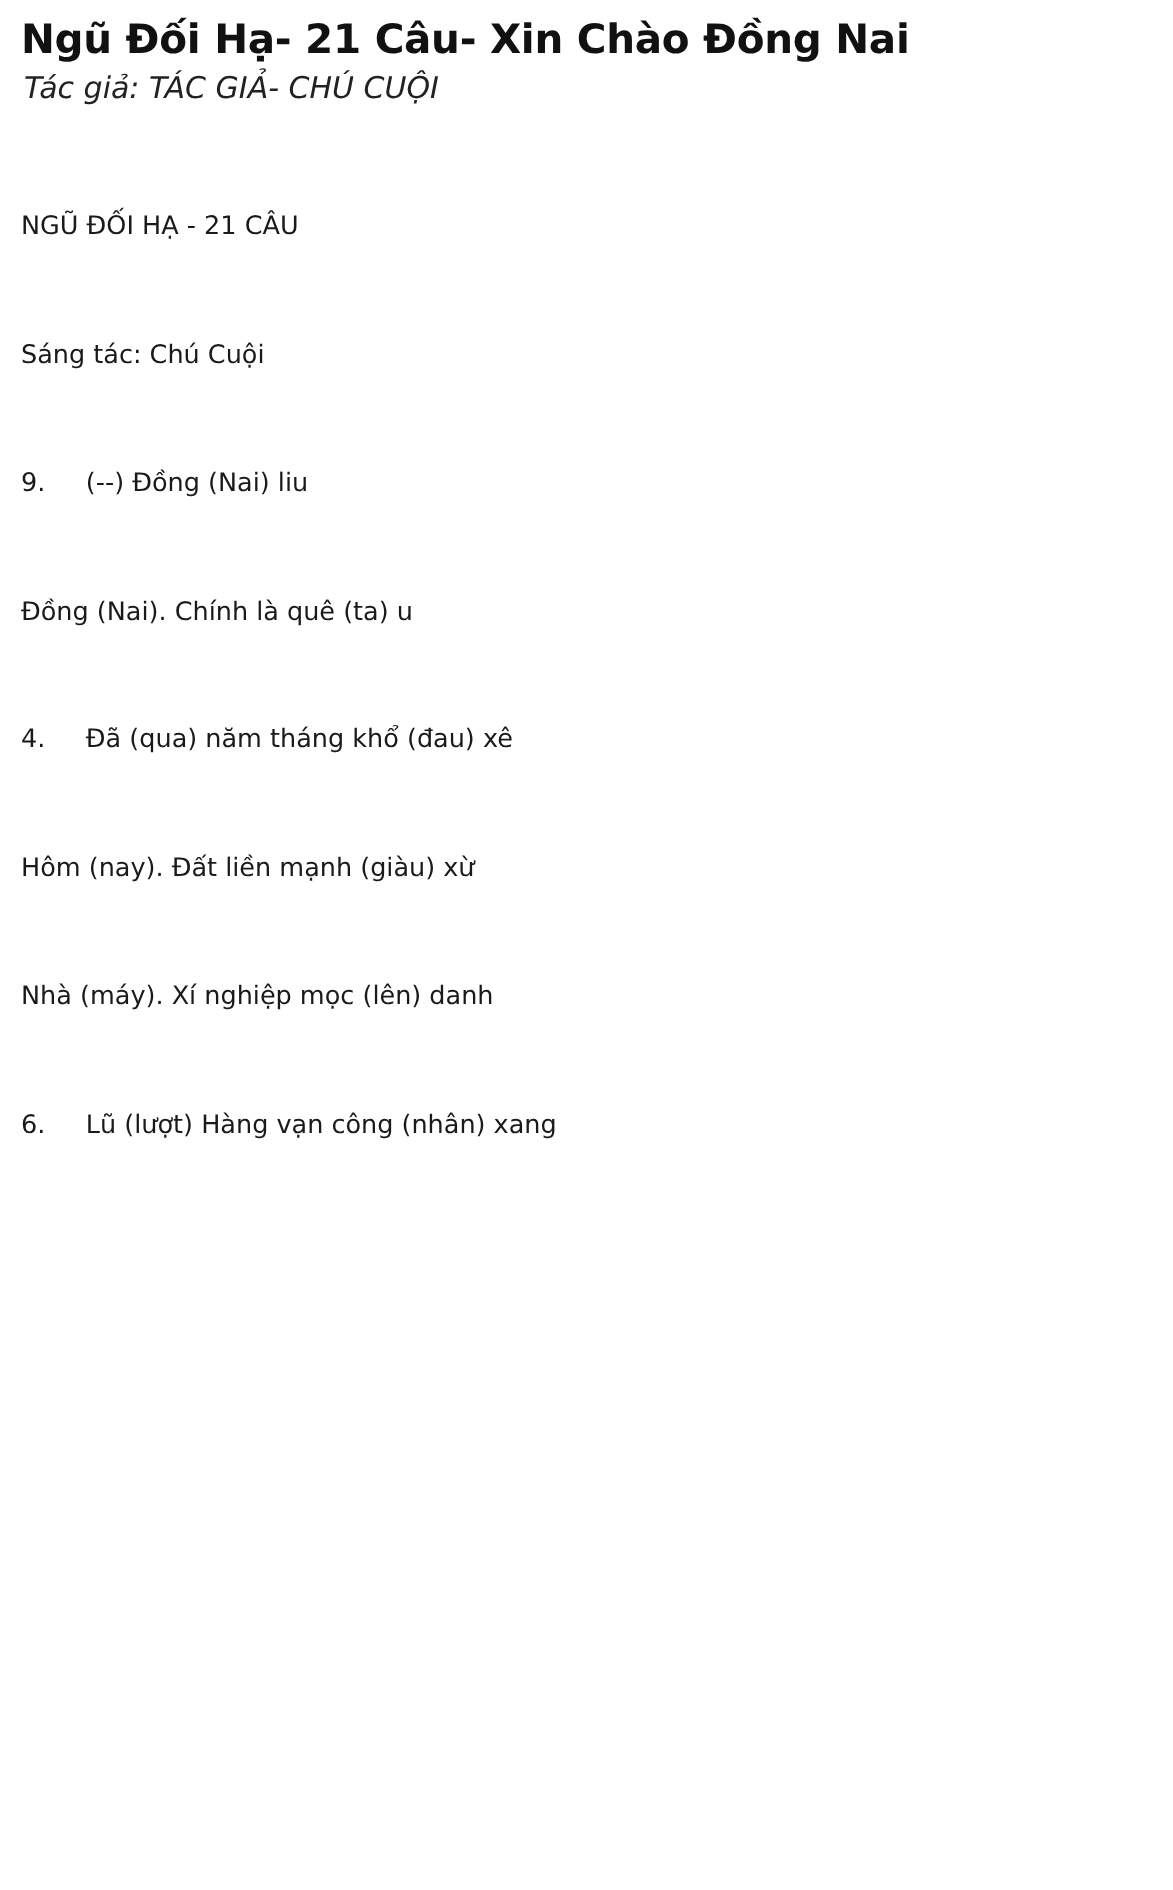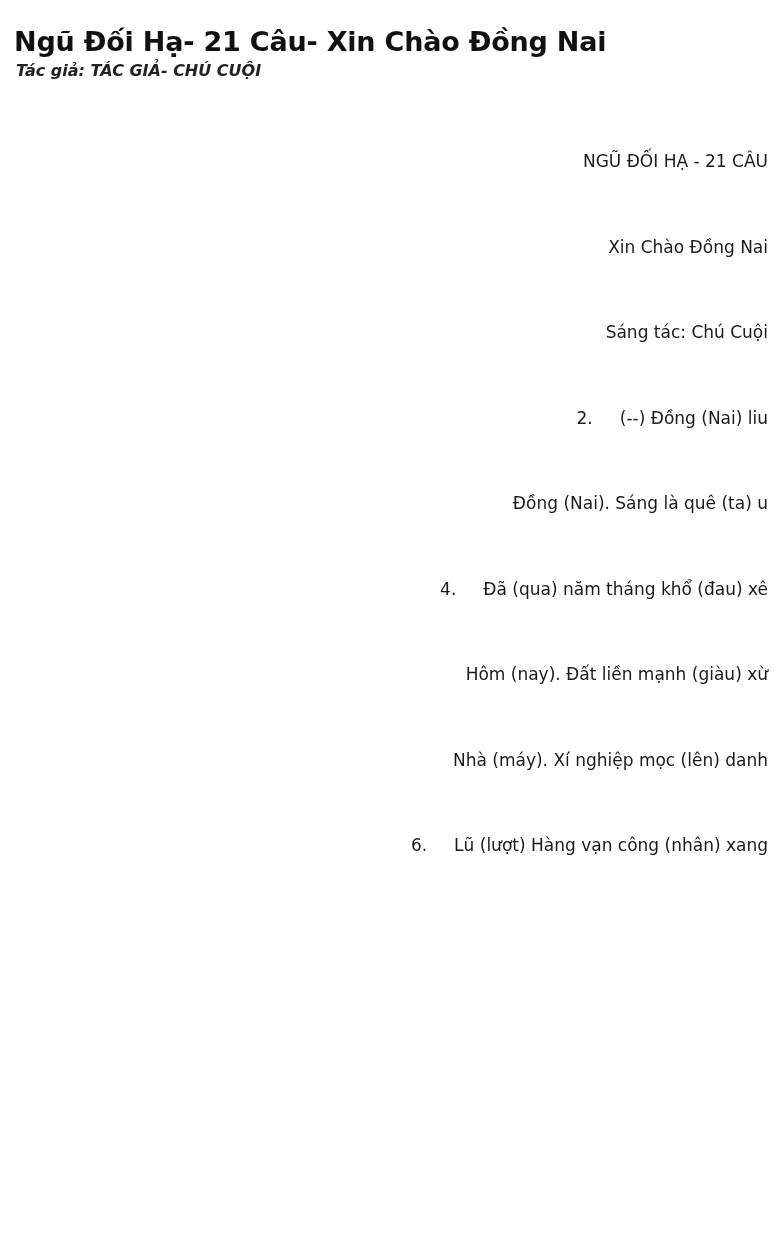--- a/index.html
+++ b/index.html
@@ -16,60 +16,57 @@
   }
   .page {
     width: 782px;
     box-sizing: border-box;
     padding: 10px 14px 6px 14px;
   }
   .doc-title {
     font-size: 27px;
     font-weight: bold;
     line-height: 1.15;
-    margin: 16px 0 4px 0;
+    margin: 1px 0 4px 0;
     color: #111111;
     letter-spacing: -0.2px;
     white-space: nowrap;
   }
   .doc-author {
-    font-size: 16px;
+    font-size: 20px;
     font-style: italic;
     color: #222222;
     margin: 0 0 10px 2px;
-    font-weight: bold;
   }
   .lyrics {
     font-size: 17px;
     line-height: 28.5px;
     color: #1a1a1a;
     white-space: pre;
     margin: 0;
   }
   .lyric-line {
     white-space: pre;
     min-height: 28px;
-    text-align: right;
   }
 </style>
 </head>
 <body>
 
 <div class="page">
 
   <h1 class="doc-title">Ngũ Đối Hạ- 21 Câu- Xin Chào Đồng Nai</h1>
 
   <div class="doc-author">Tác giả: TÁC GIẢ- CHÚ CUỘI</div>
 
   <div class="lyrics">
     <div class="lyric-line">NGŨ ĐỐI HẠ - 21 CÂU</div>
-    <div class="lyric-line">Xin Chào Đồng Nai</div>
     <div class="lyric-line">Sáng tác: Chú Cuội</div>
-    <div class="lyric-line">2.	(--) Đồng (Nai) liu</div>
-    <div class="lyric-line">Đồng (Nai). Sáng là quê (ta) u</div>
+    <div class="lyric-line">9.	(--) Đồng (Nai) liu</div>
+    <div class="lyric-line">Đồng (Nai). Chính là quê (ta) u</div>
     <div class="lyric-line">4.	Đã (qua) năm tháng khổ (đau) xê</div>
     <div class="lyric-line">Hôm (nay). Đất liền mạnh (giàu) xừ</div>
     <div class="lyric-line">Nhà (máy). Xí nghiệp mọc (lên) danh</div>
     <div class="lyric-line">6.	Lũ (lượt) Hàng vạn công (nhân) xang</div>
     
     
     
     
     
     

